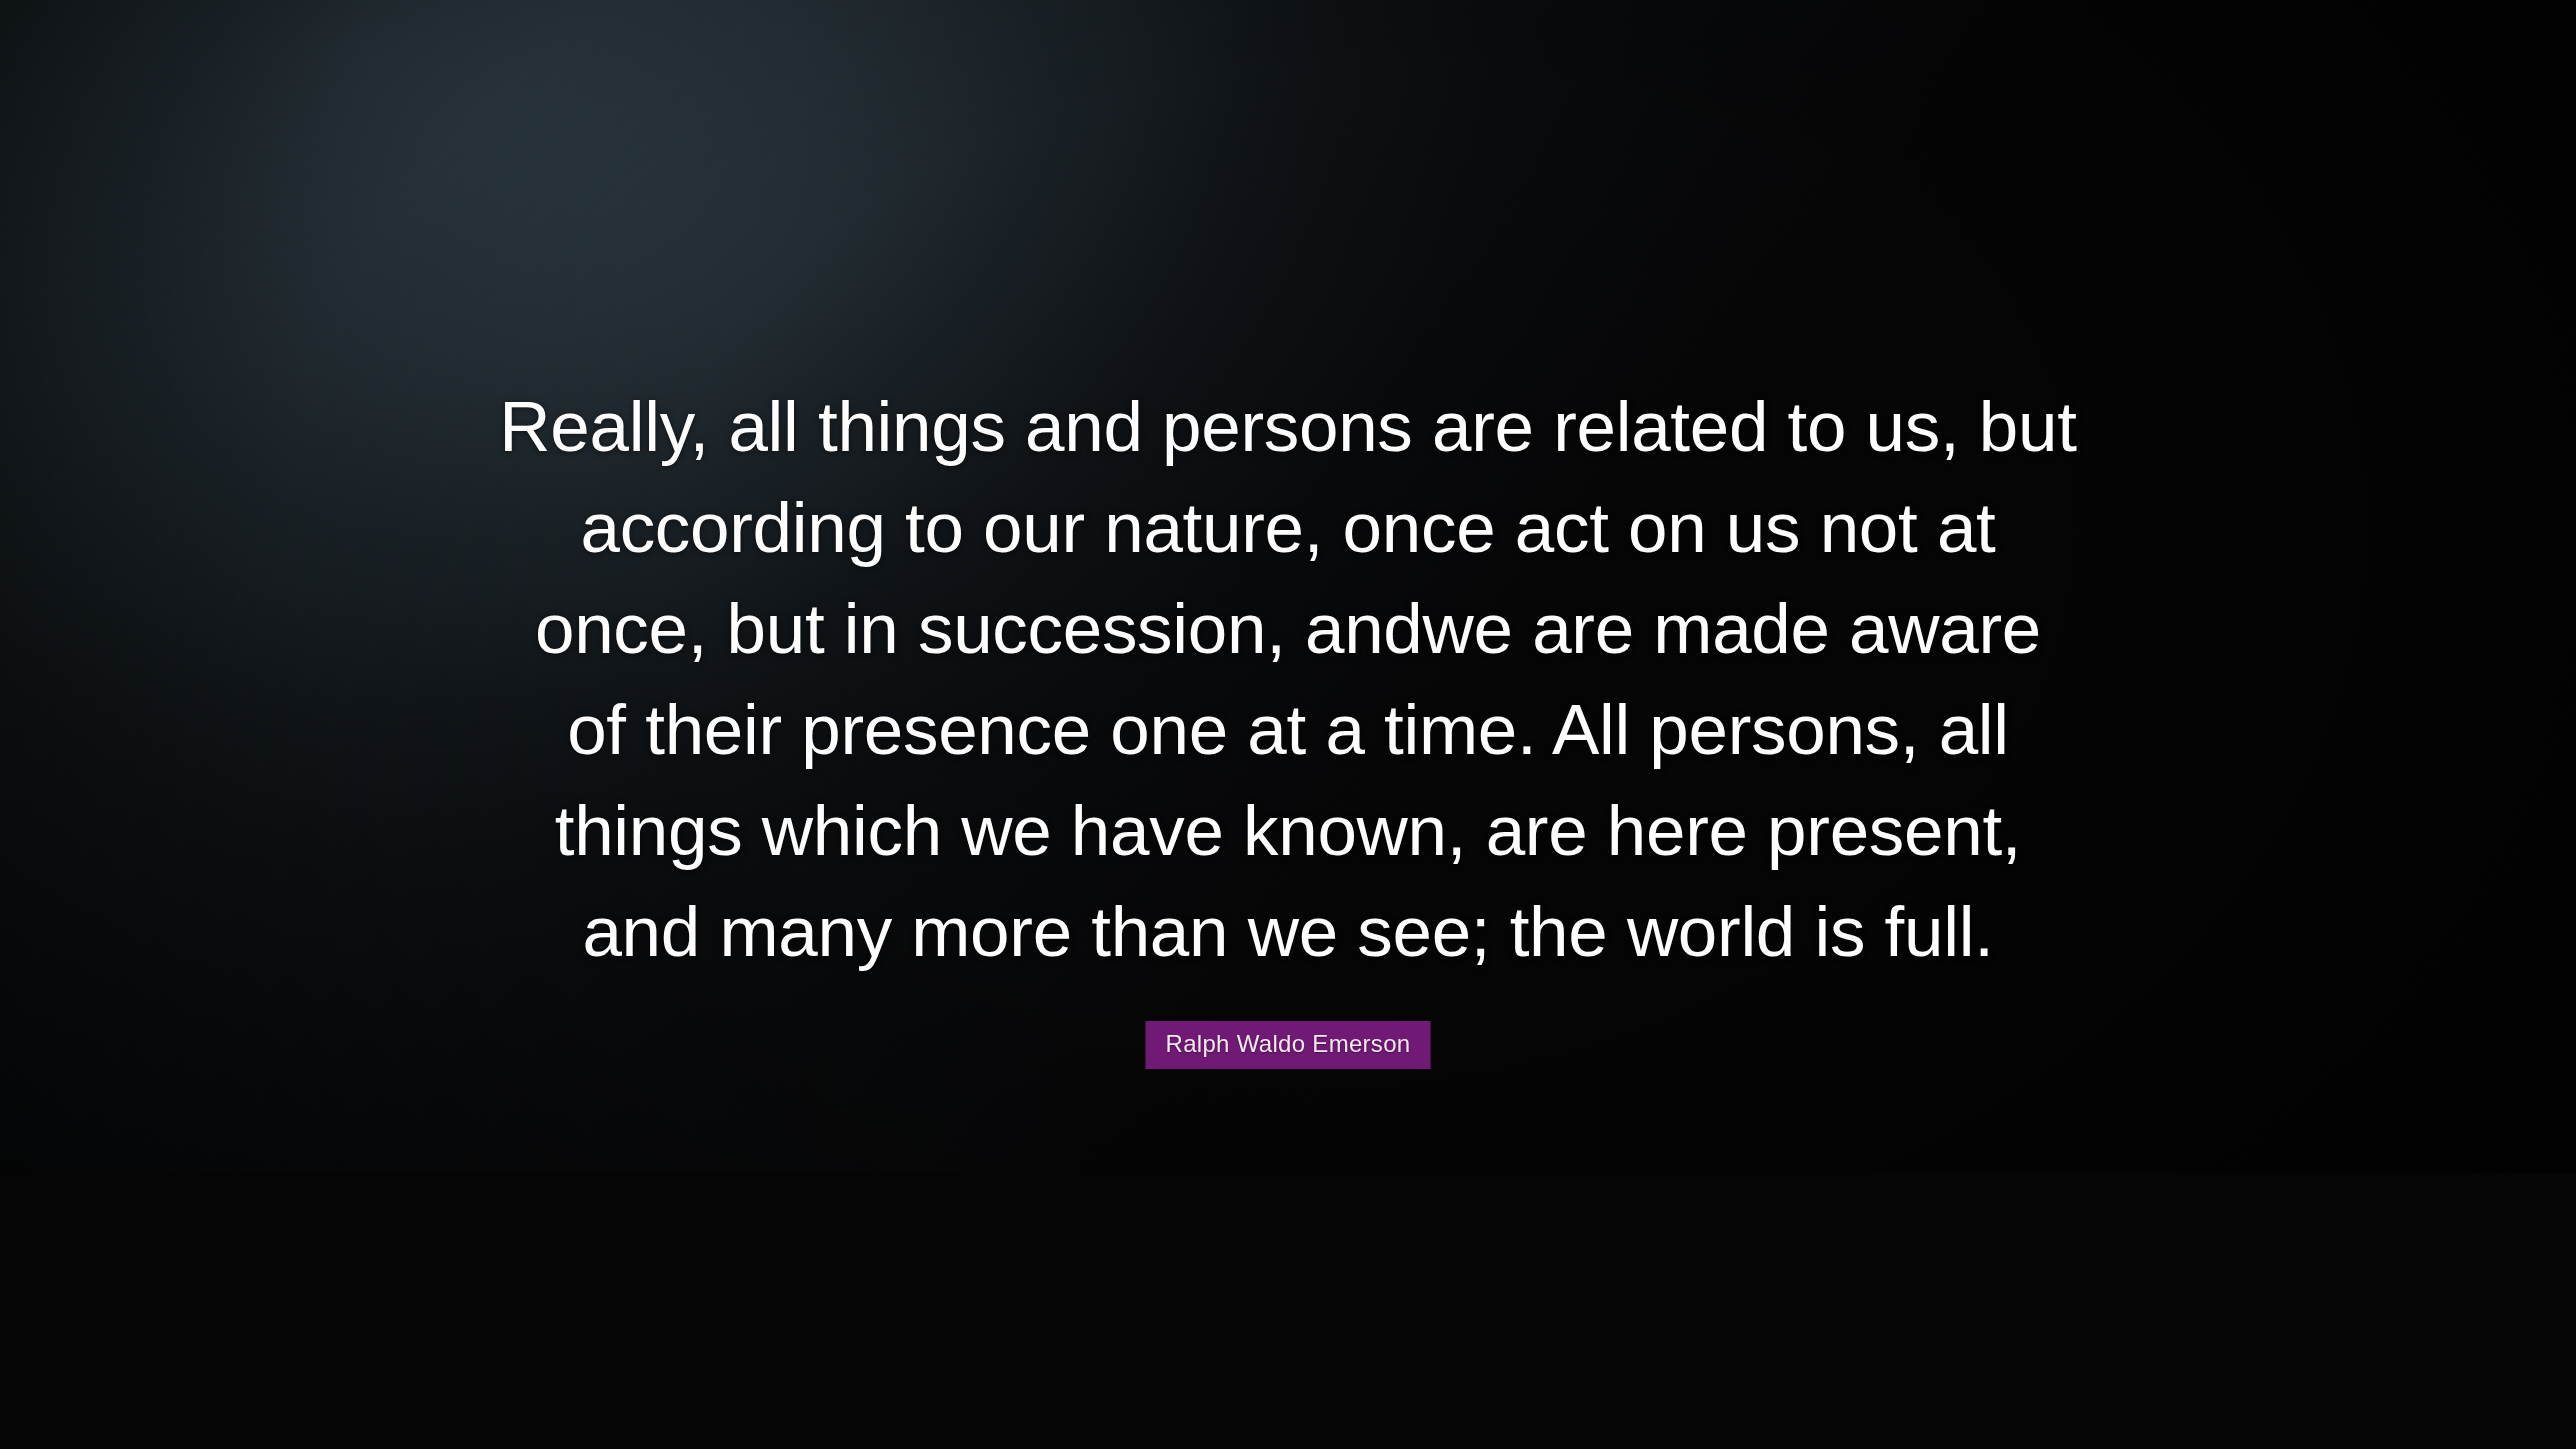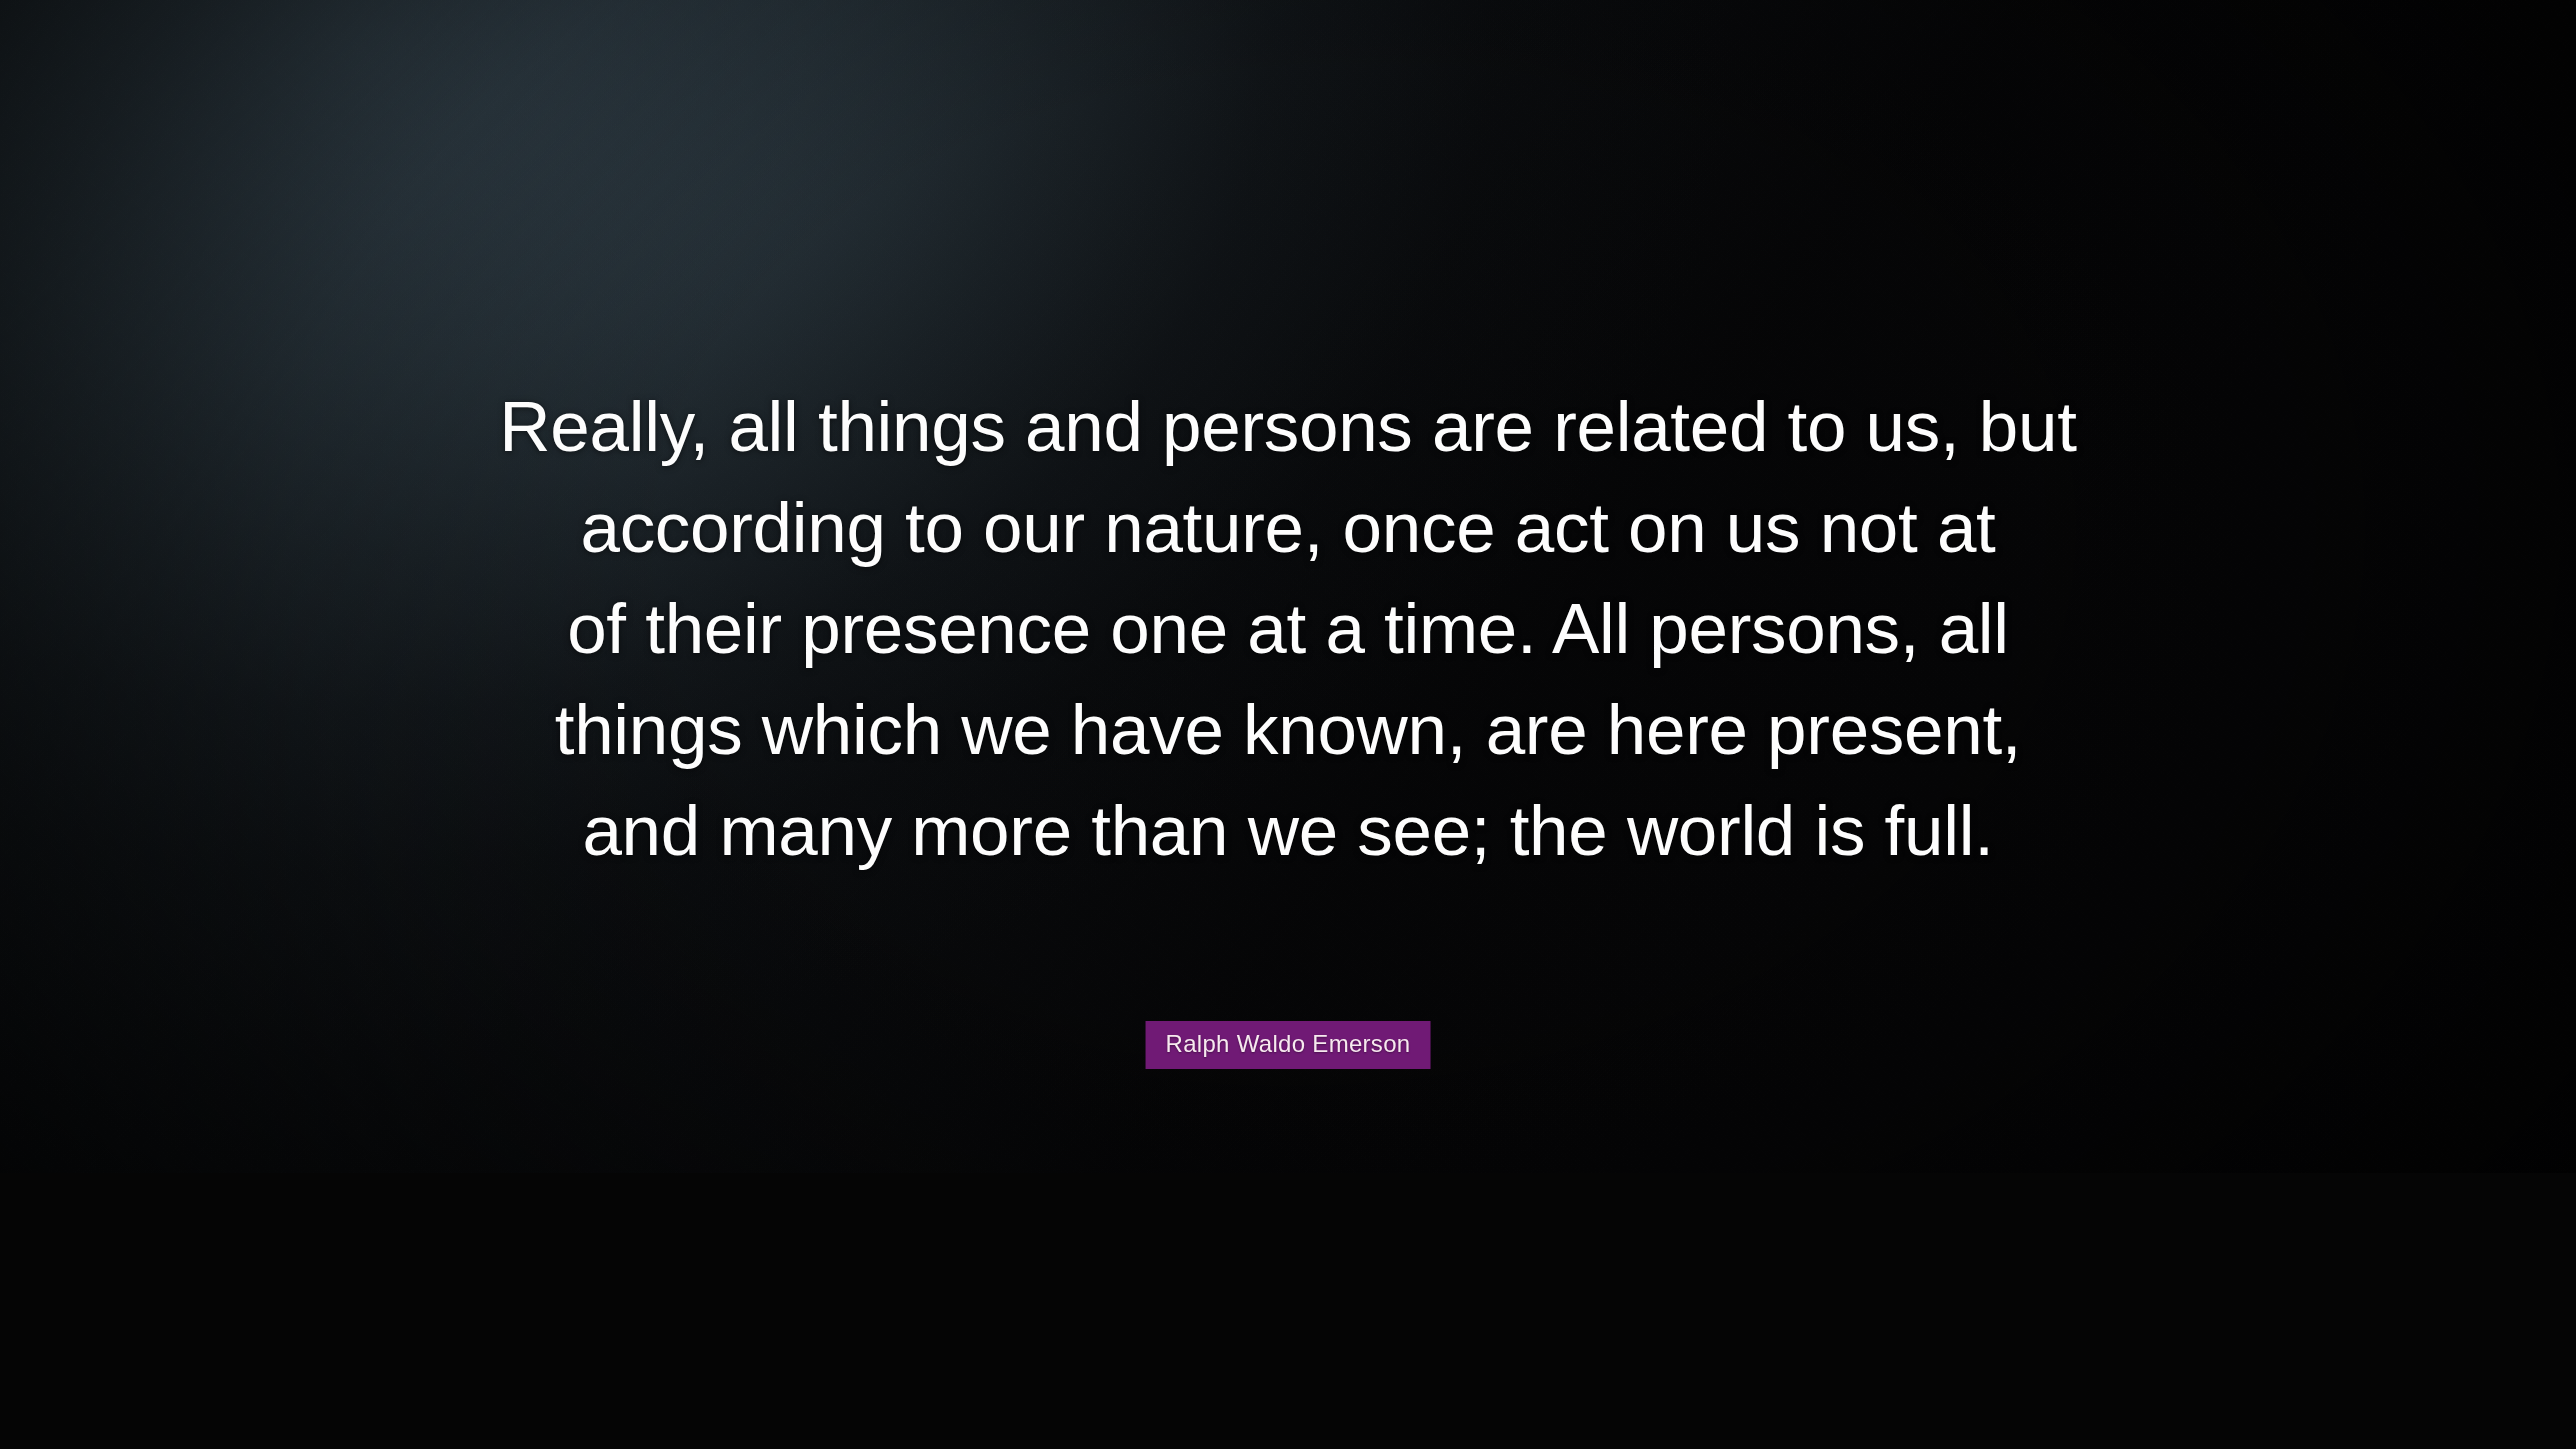--- a/index.html
+++ b/index.html
@@ -171,20 +171,21 @@
   <div class="bg-glow"></div>
   <div class="bg-glow2"></div>
   <div class="bg-vignette"></div>
   <div class="bg-noise"></div>
 
   <div class="content">
 
     <div class="quote-block">
       <span class="quote-line" style="font-size: 71px;">Really, all things and persons are related to us, but</span>
       <span class="quote-line" style="font-size: 71px;">according to our nature, once act on us not at</span>
+      <span class="quote-line" style="font-size: 71px;">once, but in succession, andwe are made aware</span>
       <span class="quote-line" style="font-size: 71px;">of their presence one at a time. All persons, all</span>
       <span class="quote-line" style="font-size: 71px;">things which we have known, are here present,</span>
       <span class="quote-line" style="font-size: 71px;">and many more than we see; the world is full.</span>
     </div>
 
     <div class="attribution-wrap">
       <span class="attribution-badge">Ralph Waldo Emerson</span>
     </div>
 
     <div class="brand">

